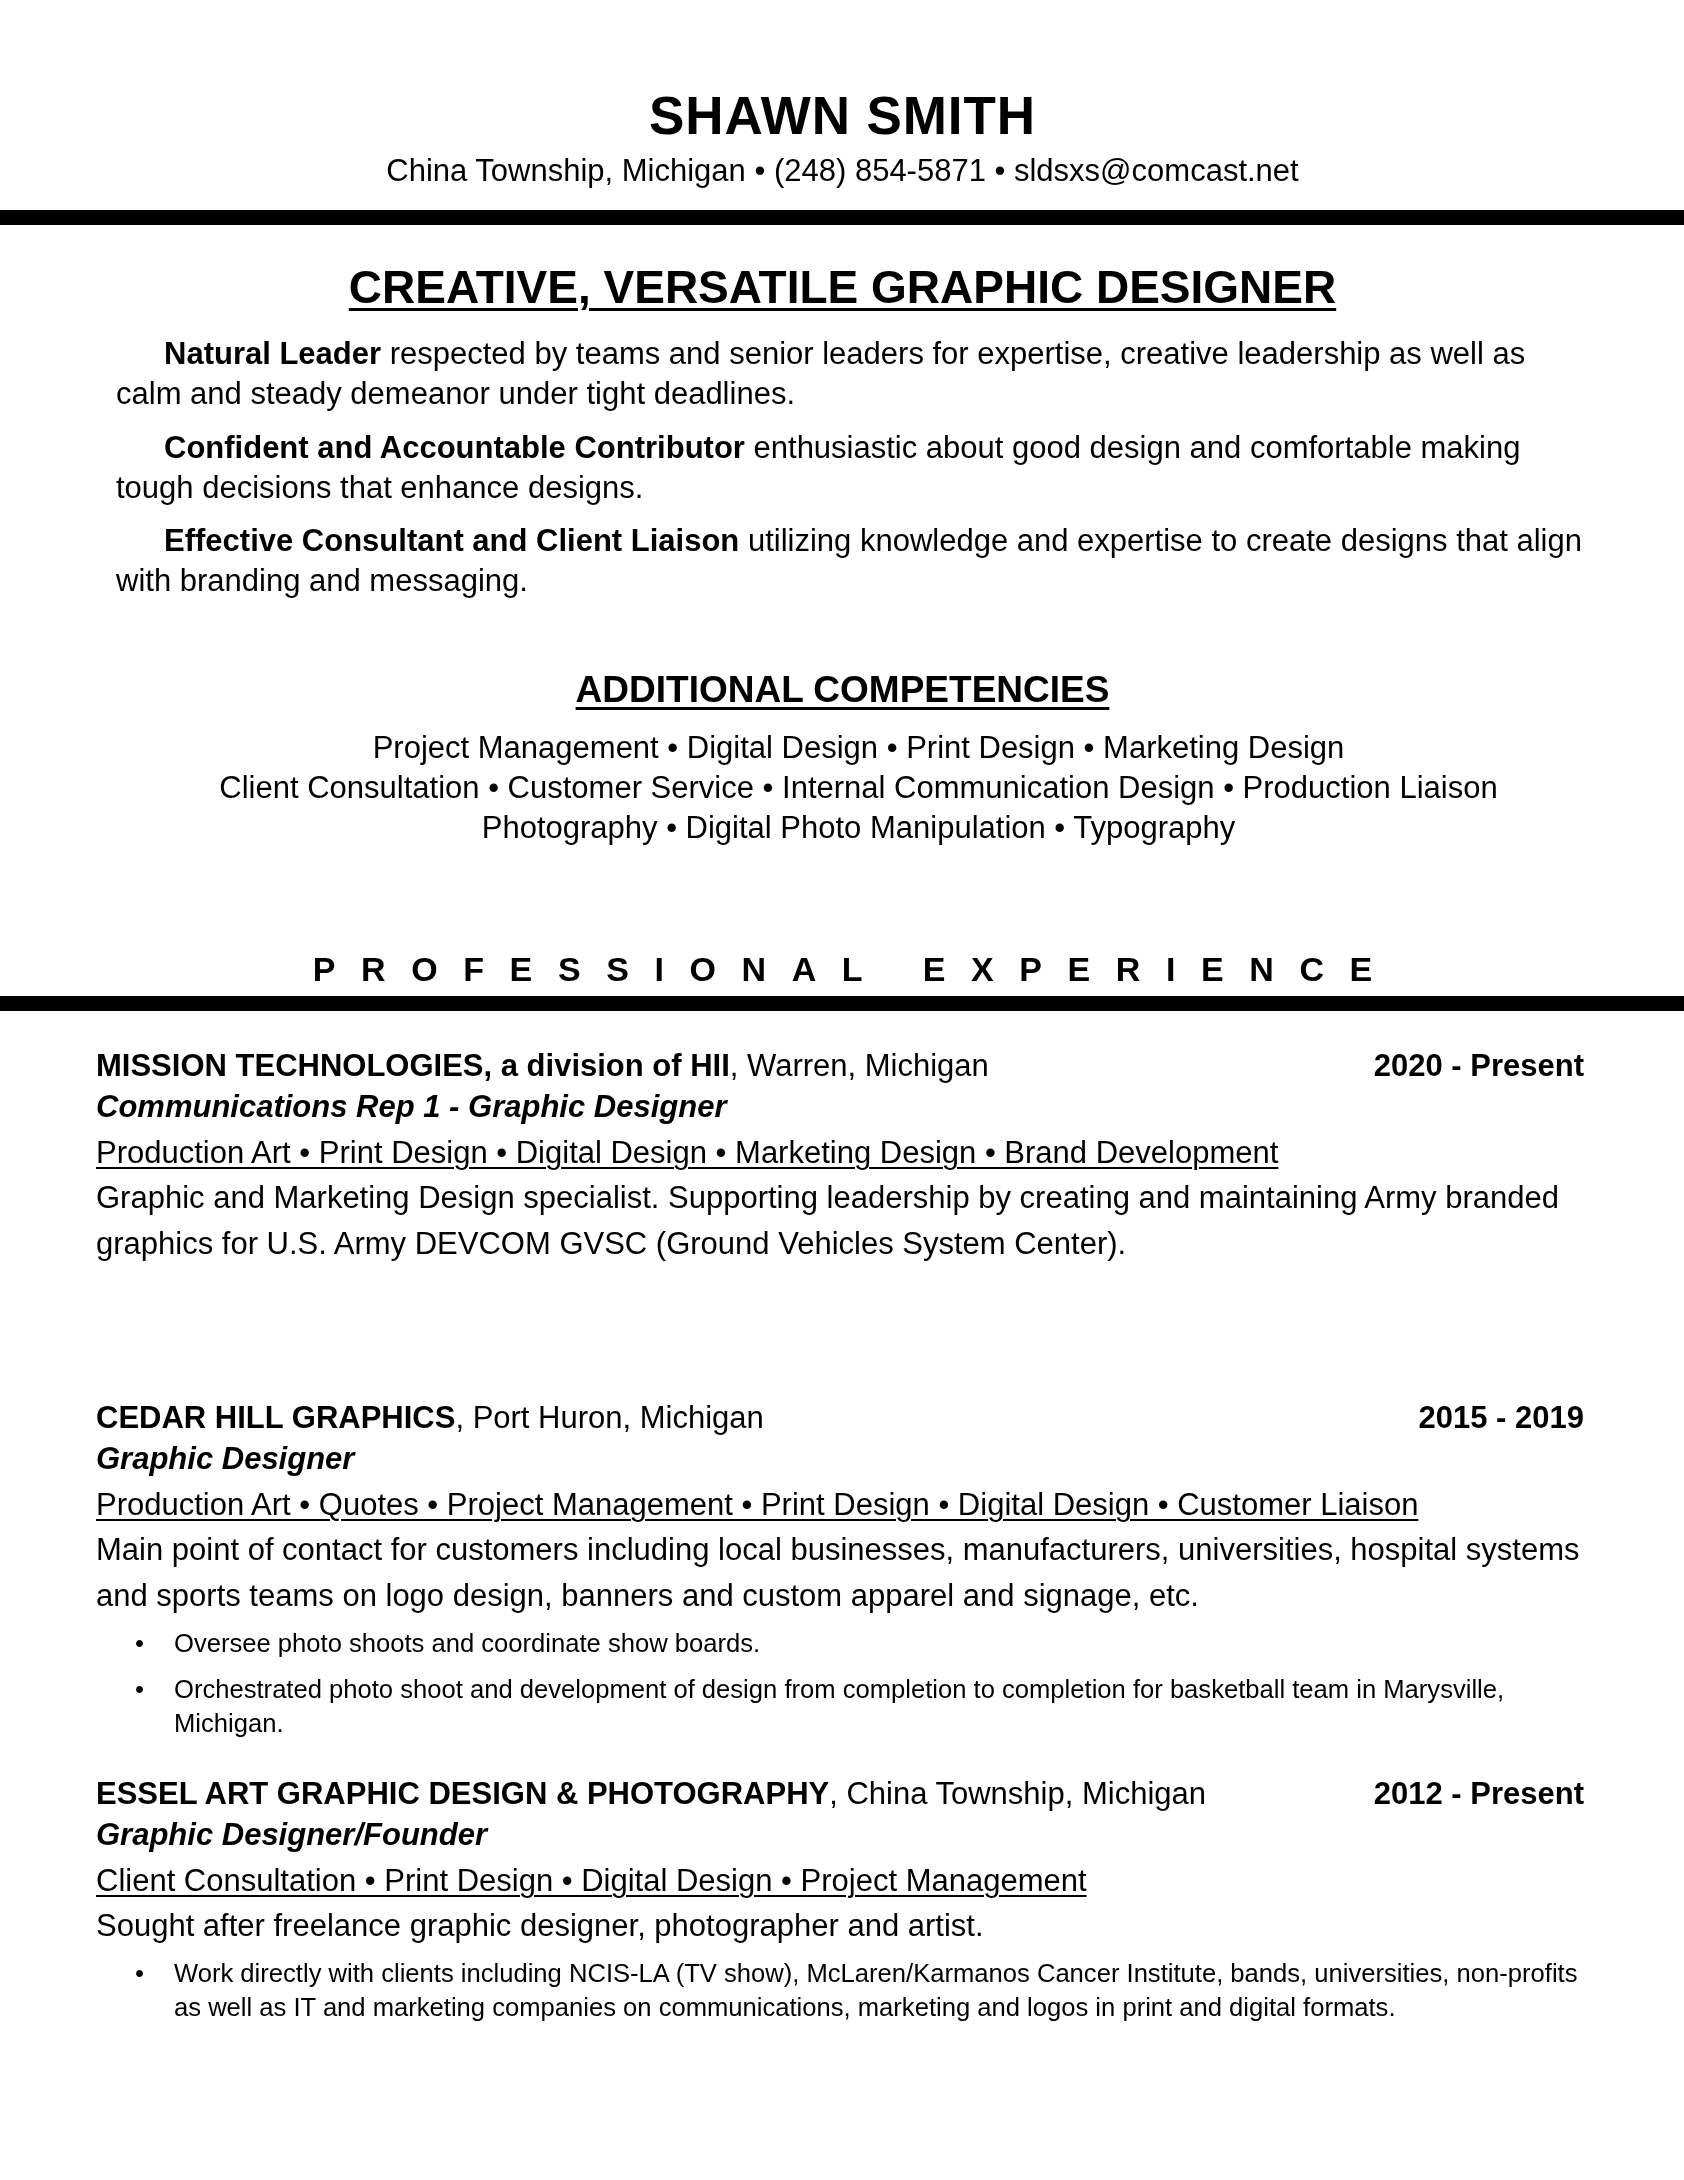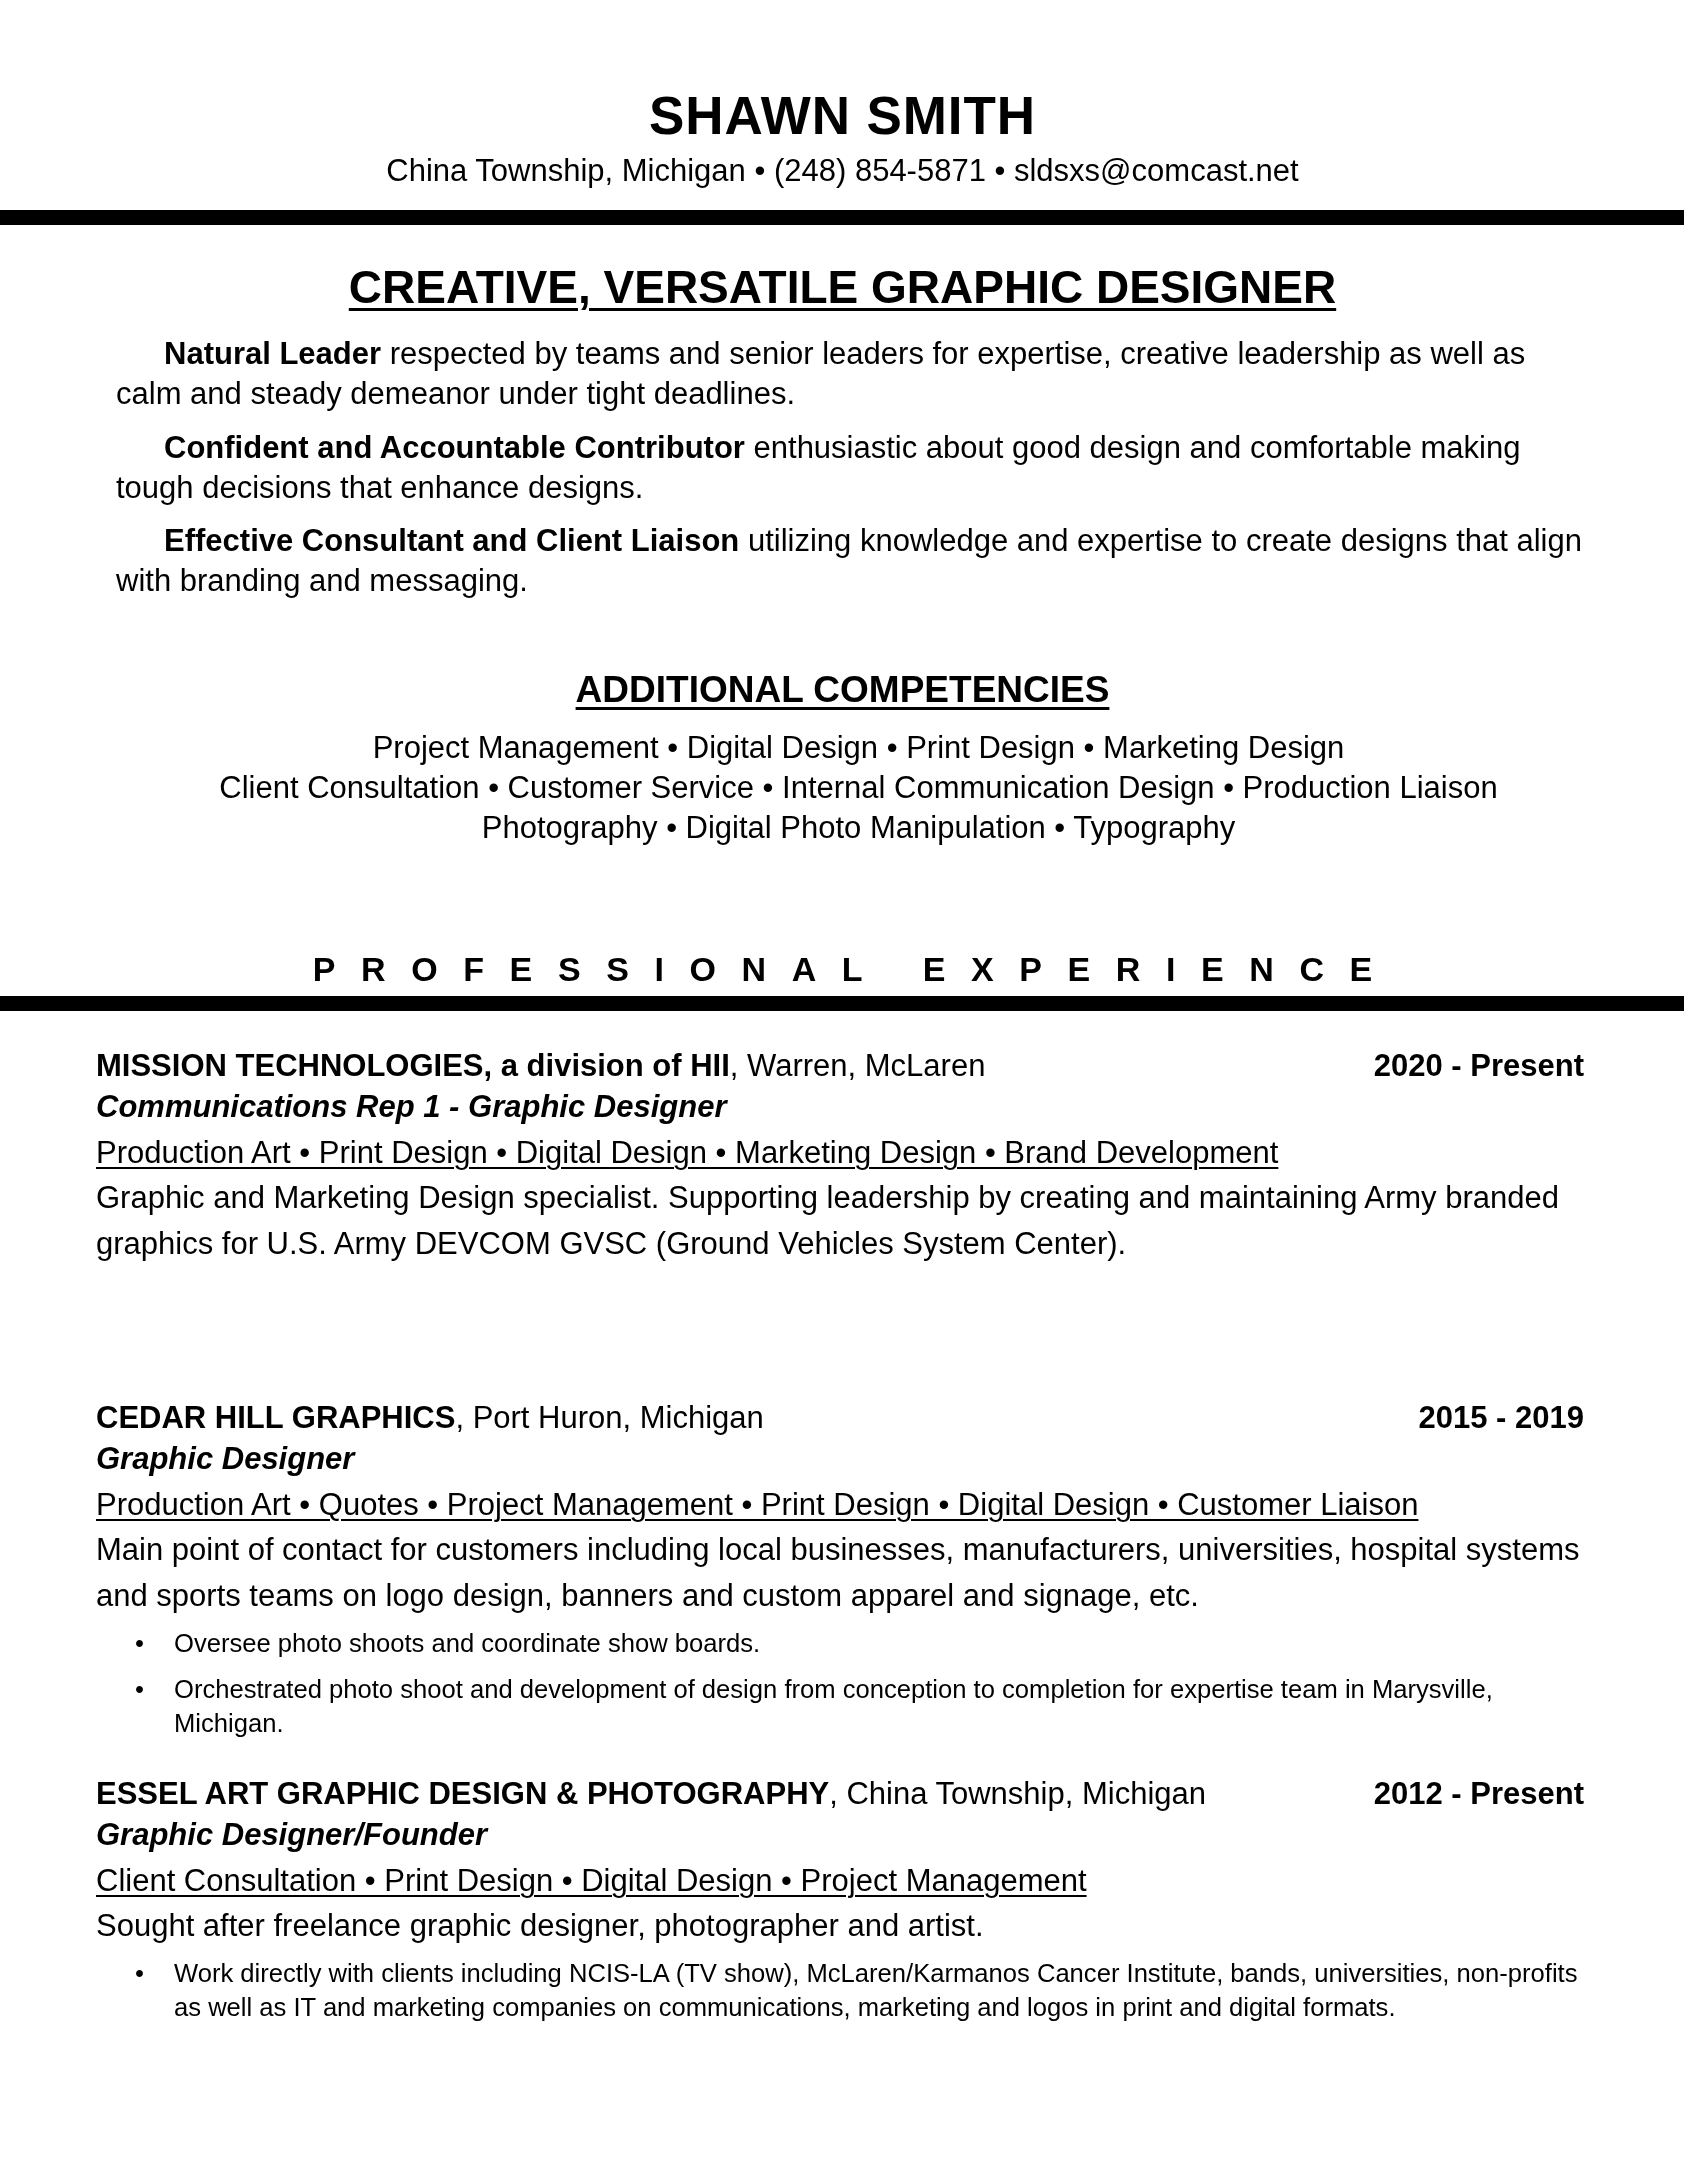--- a/index.html
+++ b/index.html
@@ -64,39 +64,39 @@
   <div>Project Management • Digital Design • Print Design • Marketing Design</div>
   <div>Client Consultation • Customer Service • Internal Communication Design • Production Liaison</div>
   <div>Photography • Digital Photo Manipulation • Typography</div>
 </div>
 
 <div class="abs center section-title">PROFESSIONAL EXPERIENCE</div>
 <div class="abs rule rule2"></div>
 
 <div class="abs job job1">
   <div class="job-head">
-    <span class="co">MISSION TECHNOLOGIES, a division of HII</span><span>, Warren, McLaren</span>
+    <span class="co">MISSION TECHNOLOGIES, a division of HII</span><span>, Warren, Michigan</span>
     <span class="dates">2020 - Present</span>
   </div>
   <div class="job-title">Communications Rep 1 - Graphic Designer</div>
   <div class="job-tags">Production Art • Print Design • Digital Design • Marketing Design • Brand Development</div>
   <div class="job-desc">Graphic and Marketing Design specialist. Supporting leadership by creating and maintaining Army branded graphics for U.S. Army DEVCOM GVSC (Ground Vehicles System Center).</div>
 </div>
 
 <div class="abs job job2">
   <div class="job-head">
     <span class="co">CEDAR HILL GRAPHICS</span><span>, Port Huron, Michigan</span>
     <span class="dates">2015 - 2019</span>
   </div>
   <div class="job-title">Graphic Designer</div>
   <div class="job-tags">Production Art • Quotes • Project Management • Print Design • Digital Design • Customer Liaison</div>
   <div class="job-desc">Main point of contact for customers including local businesses, manufacturers, universities, hospital systems and sports teams on logo design, banners and custom apparel and signage, etc.</div>
   <ul class="job-bullets">
     <li>Oversee photo shoots and coordinate show boards.</li>
-    <li>Orchestrated photo shoot and development of design from conception to completion for expertise team in Marysville, Michigan.</li>
+    <li>Orchestrated photo shoot and development of design from completion to completion for basketball team in Marysville, Michigan.</li>
   </ul>
 </div>
 
 <div class="abs job job3">
   <div class="job-head">
     <span class="co">ESSEL ART GRAPHIC DESIGN &amp; PHOTOGRAPHY</span><span>, China Township, Michigan</span>
     <span class="dates">2012 - Present</span>
   </div>
   <div class="job-title">Graphic Designer/Founder</div>
   <div class="job-tags">Client Consultation • Print Design • Digital Design • Project Management</div>

